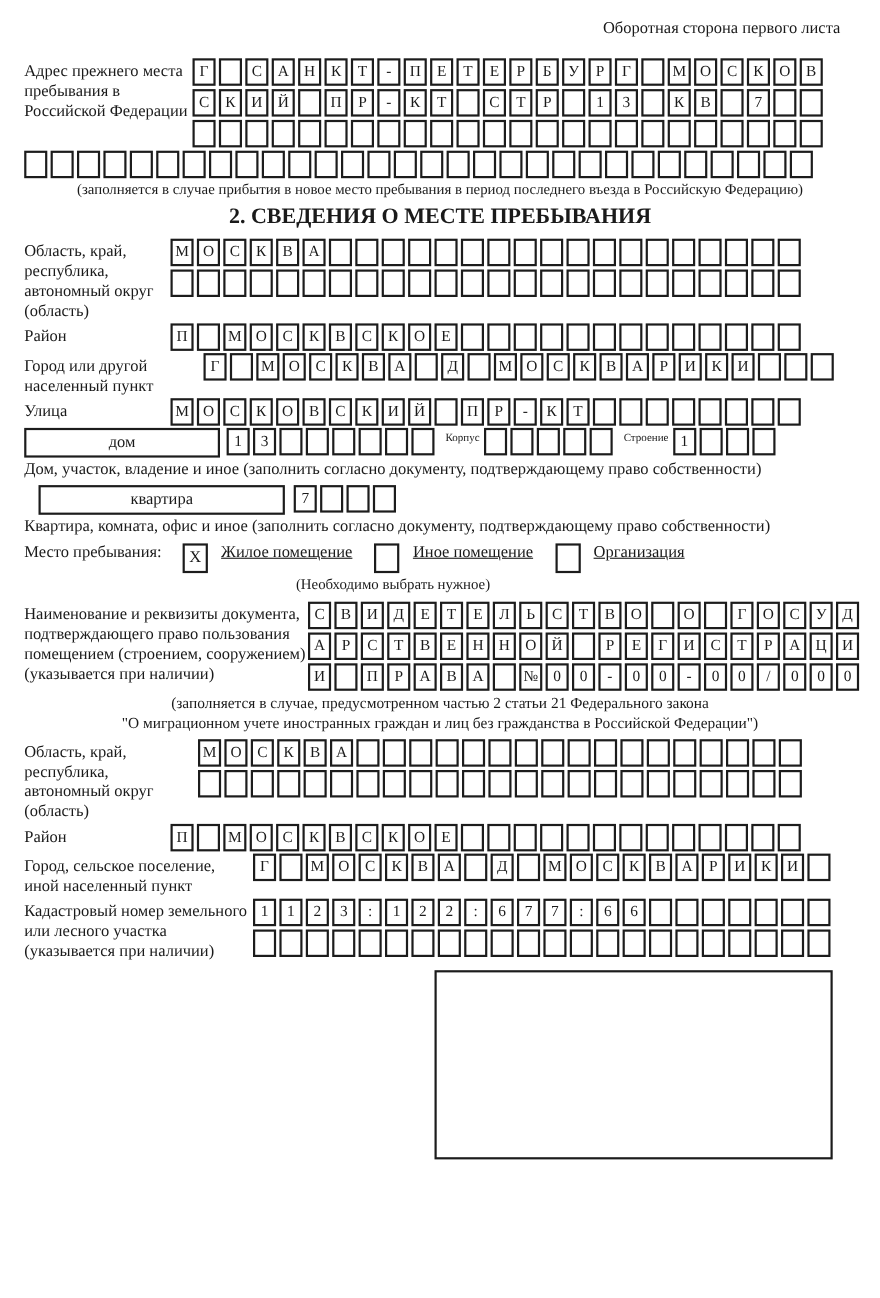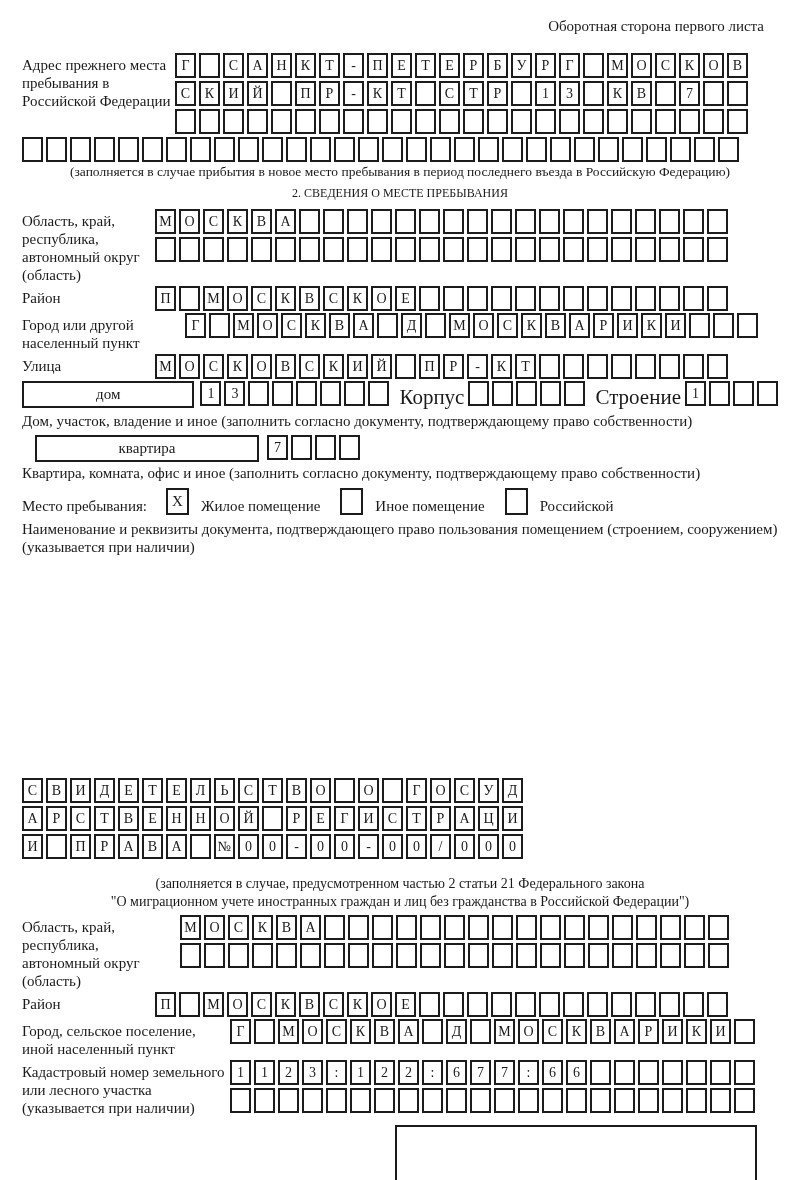--- a/index.html
+++ b/index.html
@@ -16,40 +16,40 @@
   .w158{flex:0 0 158px;}
   .w208{flex:0 0 208px;}
   .cellcol{display:flex;flex-direction:column;gap:3px;}
   .cells{display:flex;gap:3px;flex:0 0 auto;}
   .cell{box-sizing:border-box;flex:0 0 auto;width:21px;height:25px;border:2px solid #1c1c1c;
         display:flex;align-items:center;justify-content:center;font-size:14px;line-height:1;
         background:#fff;}
   .fullrow{margin:3px 0 2px 0;}
   .center{text-align:center;}
   .note{font-size:13.5px;margin:2px 0 4px 0;}
-  .heading{font-weight:normal;font-size:12px;margin:6px 0 8px 0;}
+  .heading{font-weight:bold;font-size:20px;margin:6px 0 8px 0;}
   .subheading{font-weight:bold;font-size:15px;margin:10px 0 6px 0;}
   .subnote{font-size:14px;line-height:18px;margin-bottom:4px;}
   .wide-box{box-sizing:border-box;border:2px solid #1c1c1c;height:27px;display:flex;
             align-items:center;justify-content:center;font-size:15px;background:#fff;}
   .house-box{width:178px;margin-right:6px;}
   .apt-box{width:224px;margin:0 8px 0 13px;}
-  .inline-label{font-size:21px;padding:4px 4px 0 10px;}
+  .inline-label{font-size:10px;padding:4px 4px 0 10px;}
   .fieldnote{font-size:15px;margin:3px 0 5px 0;}
-  .stayrow{display:flex;align-items:flex-end;margin:6px 0 2px 0;font-size:15px;}
+  .stayrow{display:flex;align-items:flex-start;margin:6px 0 2px 0;font-size:15px;}
   .stay-label{flex:0 0 140px;}
   .checkbox{box-sizing:border-box;width:23px;height:27px;border:2px solid #1c1c1c;
             display:inline-flex;align-items:center;justify-content:center;font-size:15px;
             margin:0 12px 0 4px;background:#fff;}
-  .opt-label{margin-right:16px;}
+  .opt-label{margin-right:16px;text-decoration:underline;}
   .stay-note{font-size:13.5px;margin:2px 0 8px 247px;}
   .stamp-box{box-sizing:border-box;width:362px;height:172px;border:2px solid #1c1c1c;
              margin:8px 0 6px 373px;background:#fff;}
   .stamp-caption{width:392px;margin-left:360px;text-align:center;font-size:14.5px;line-height:18px;}
-  .mb4{margin-bottom:16px;flex-direction:column;}
+  .mb4{margin-bottom:4px;}
 </style>
 </head>
 <body>
 
 <div class="page">
 
   <div class="top-title">Оборотная сторона первого листа</div>
 
   <div class="row">
     <div class="label w153">Адрес прежнего места пребывания в Российской Федерации</div>
@@ -359,22 +359,23 @@
   </div>
   <div class="fieldnote">Квартира, комната, офис и иное (заполнить согласно документу, подтверждающему право собственности)</div>
 
   <div class="stayrow">
     <div class="stay-label">Место пребывания:</div>
     <span class="checkbox">X</span>
     <span class="opt-label">Жилое помещение</span>
     <span class="checkbox"></span>
     <span class="opt-label">Иное помещение</span>
     <span class="checkbox"></span>
-    <span class="opt-label">Российской</span>
-  </div>
+    <span class="opt-label">Организация</span>
+  </div>
+  <div class="stay-note">(Необходимо выбрать нужное)</div>
 
   <div class="row mb4">
     <div class="label w258">Наименование и реквизиты документа, подтверждающего право пользования помещением (строением, сооружением) (указывается при наличии)</div>
     <div class="cellcol">
       <div class="cells">
           <span class="cell">С</span>
           <span class="cell">В</span>
           <span class="cell">И</span>
           <span class="cell">Д</span>
           <span class="cell">Е</span>

